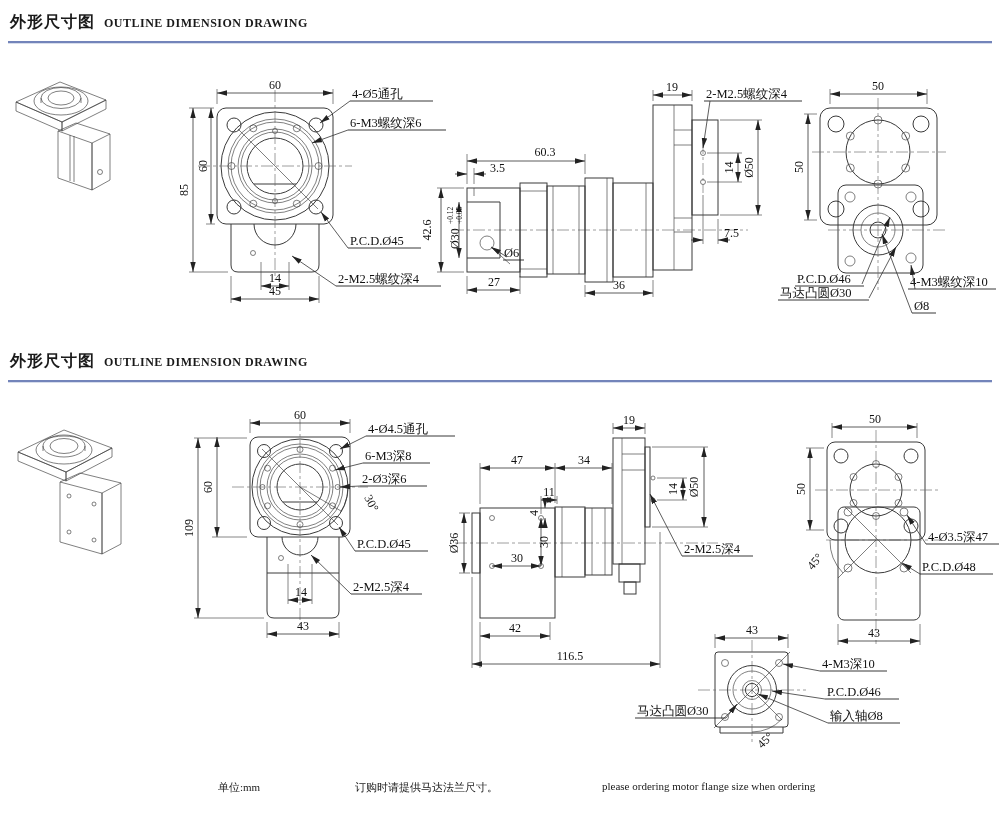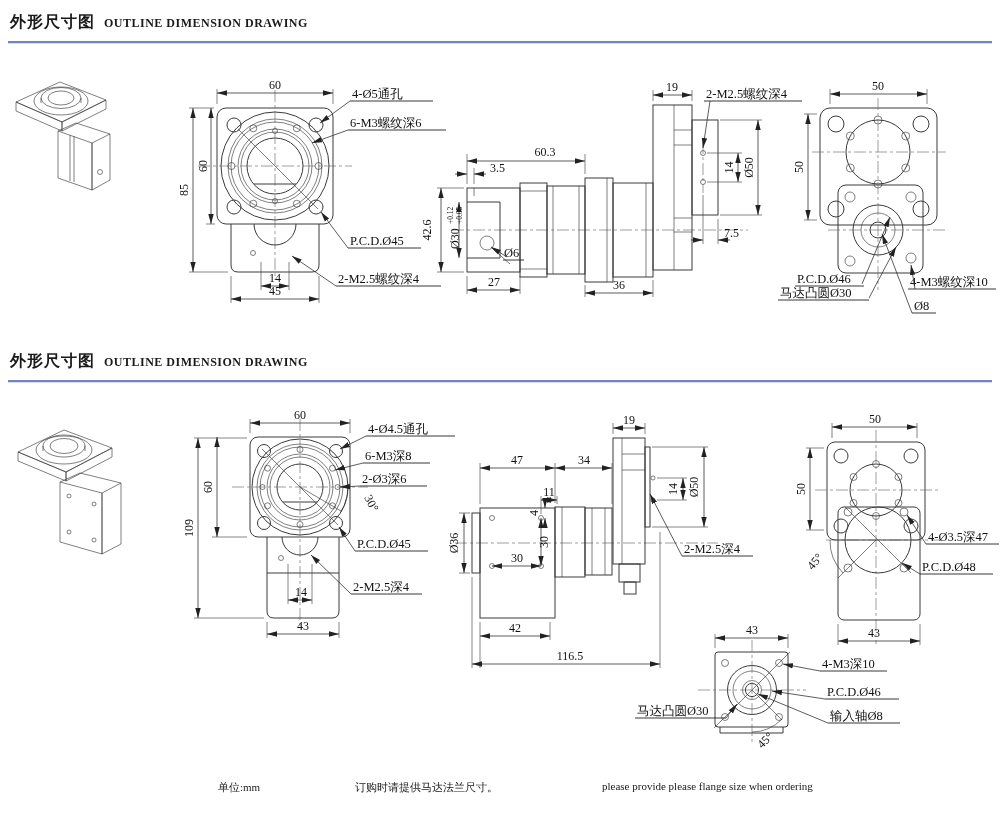--- a/index.html
+++ b/index.html
@@ -499,15 +499,15 @@
       <line class="ul" x1="828" y1="331" x2="900" y2="331"></line>
         <line class="ld" x1="828" y1="331" x2="758" y2="302"></line>
       <text class="lbl" x="637" y="323">马达凸圆Ø30</text>
       <line class="ul" x1="635" y1="326" x2="726" y2="326"></line>
         <line class="ld" x1="726" y1="326" x2="737" y2="312"></line>
     </g>
   </svg>
 
   <span class="ftr" style="left:218px;">单位:mm</span>
   <span class="ftr" style="left:345px;margin-left:10px;">订购时请提供马达法兰尺寸。</span>
-  <span class="ftr" style="left:602px;">please provide please flange size when ordering</span>
+  <span class="ftr" style="left:602px;">please ordering motor flange size when ordering</span>
 
 </div>
 
 </body></html>

